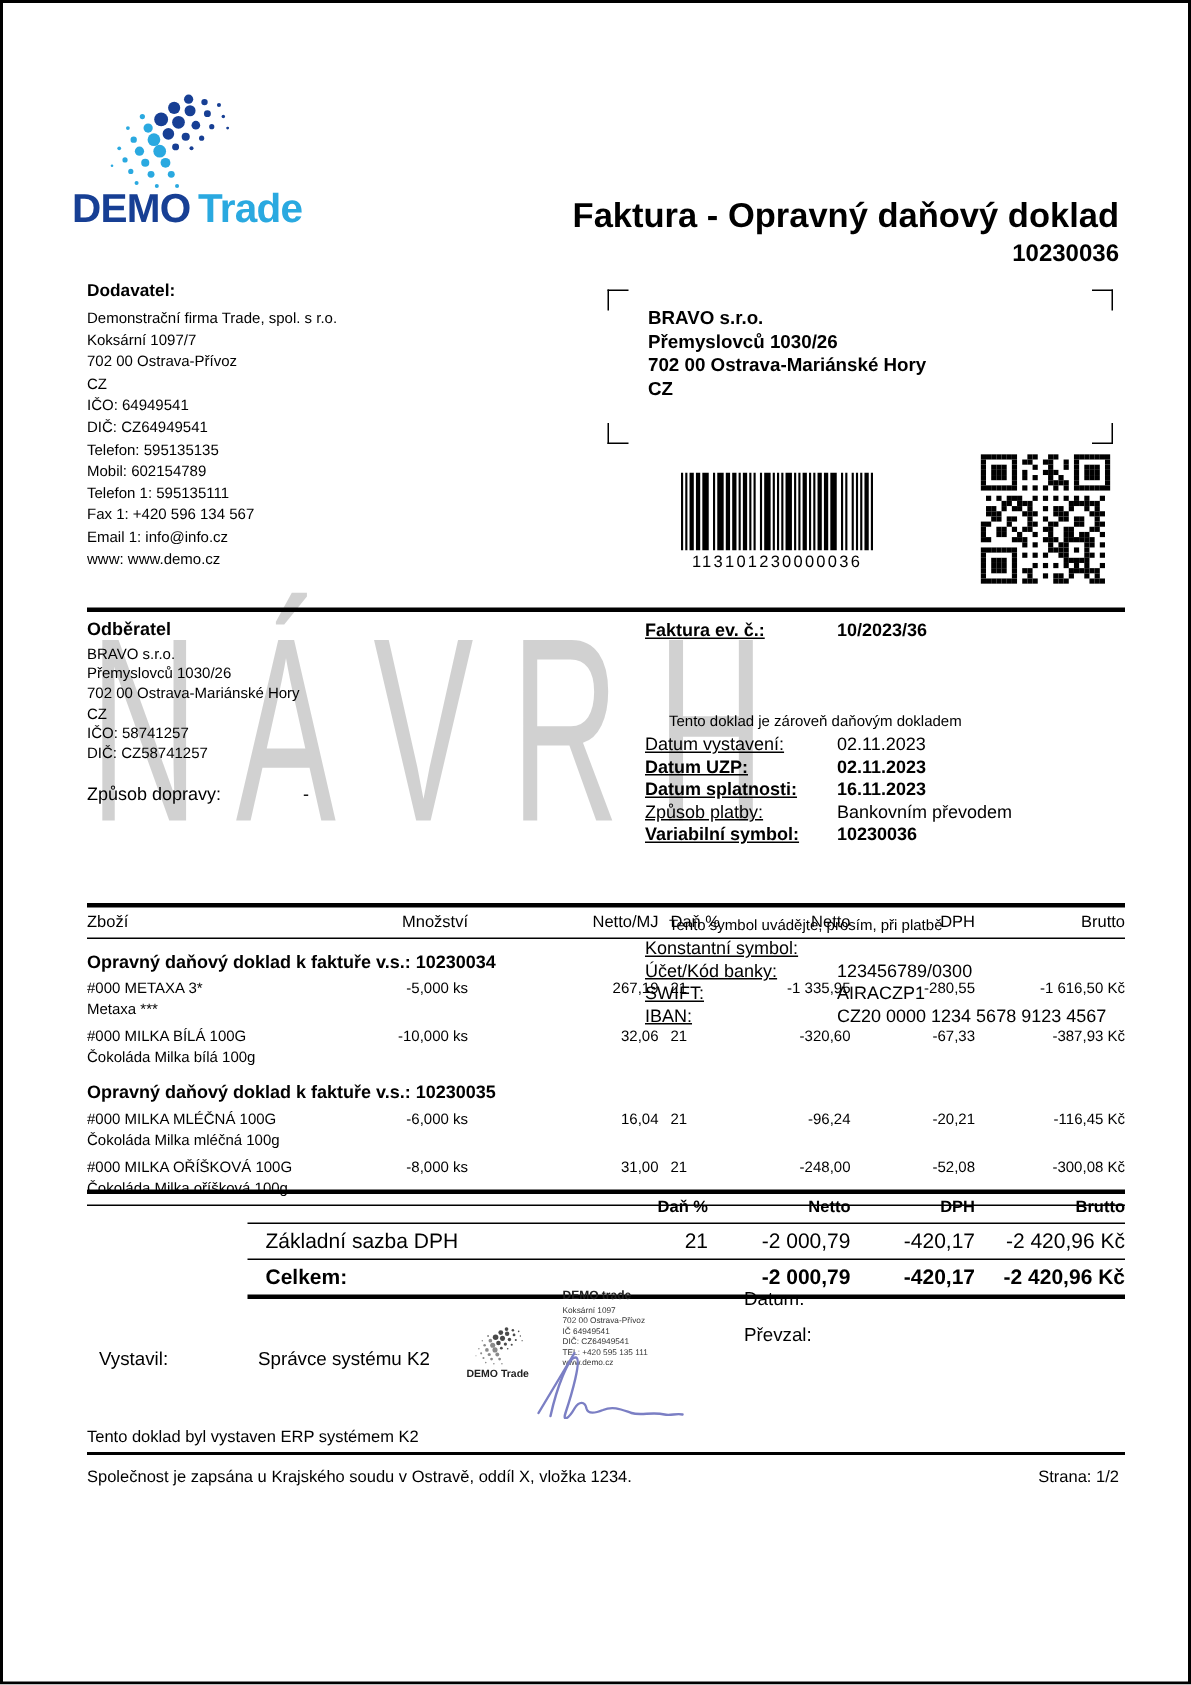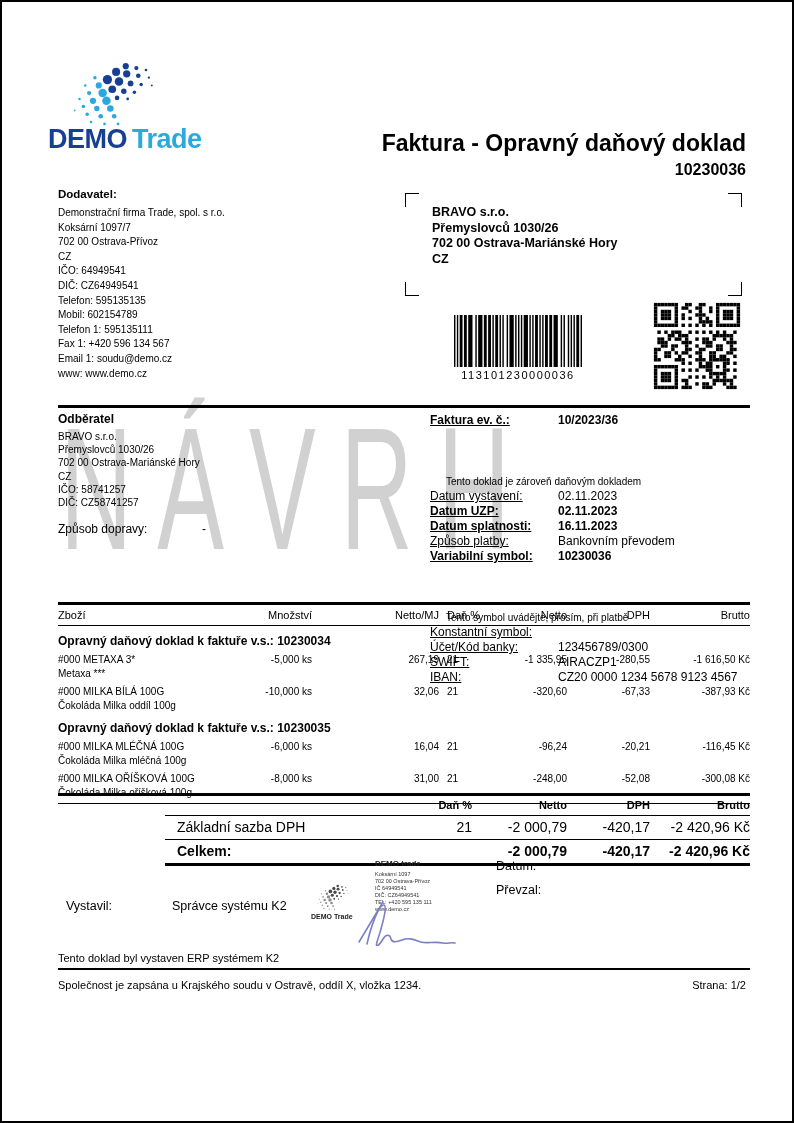--- a/index.html
+++ b/index.html
@@ -154,21 +154,21 @@
         <div class="t-line">Demonstrační firma Trade, spol. s r.o.</div>
         <div class="t-line">Koksární 1097/7</div>
         <div class="t-line">702 00 Ostrava-Přívoz</div>
         <div class="t-line">CZ</div>
         <div class="t-line">IČO: 64949541</div>
         <div class="t-line">DIČ: CZ64949541</div>
         <div class="t-line">Telefon: 595135135</div>
         <div class="t-line">Mobil: 602154789</div>
         <div class="t-line">Telefon 1: 595135111</div>
         <div class="t-line">Fax 1: +420 596 134 567</div>
-        <div class="t-line">Email 1: soudu@demo.cz</div>
+        <div class="t-line">Email 1: info@info.cz</div>
         <div class="t-line">www: www.demo.cz</div>
       </div>
   </div>
 
   <div class="addr-window">
     <div class="corner tl"></div>
     <div class="corner tr"></div>
     <div class="corner bl"></div>
     <div class="corner br"></div>
   </div>
@@ -605,21 +605,21 @@
         <div class="item-desc">Metaxa ***</div>
         <div class="item-row">
           <div class="cell c1">#000 MILKA BÍLÁ 100G</div>
           <div class="cell c2">-10,000 ks</div>
           <div class="cell c3">32,06</div>
           <div class="cell c4">21</div>
           <div class="cell c5">-320,60</div>
           <div class="cell c6">-67,33</div>
           <div class="cell c7">-387,93 Kč</div>
         </div>
-        <div class="item-desc">Čokoláda Milka oddíl 100g</div>
+        <div class="item-desc">Čokoláda Milka bílá 100g</div>
         <div class="group-title">Opravný daňový doklad k faktuře v.s.: 10230035</div>
         <div class="item-row">
           <div class="cell c1">#000 MILKA MLÉČNÁ 100G</div>
           <div class="cell c2">-6,000 ks</div>
           <div class="cell c3">16,04</div>
           <div class="cell c4">21</div>
           <div class="cell c5">-96,24</div>
           <div class="cell c6">-20,21</div>
           <div class="cell c7">-116,45 Kč</div>
         </div>

